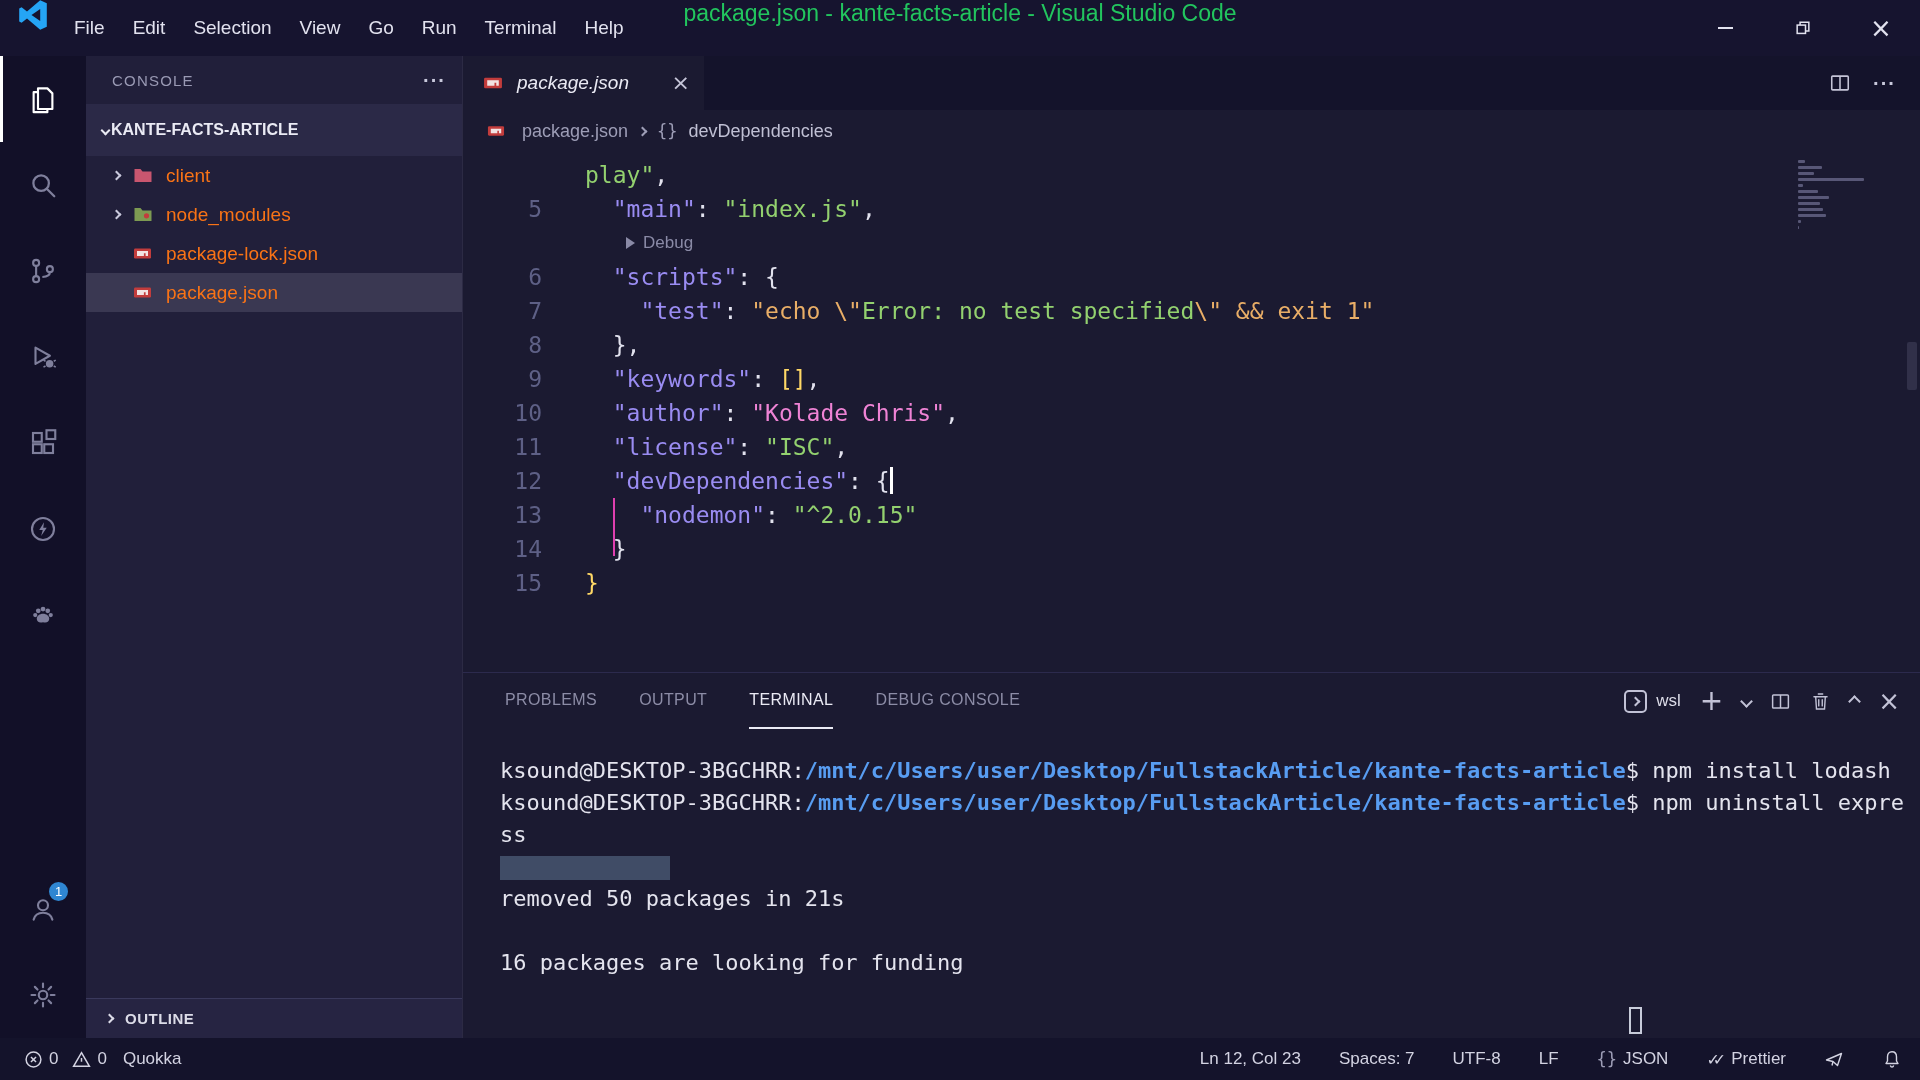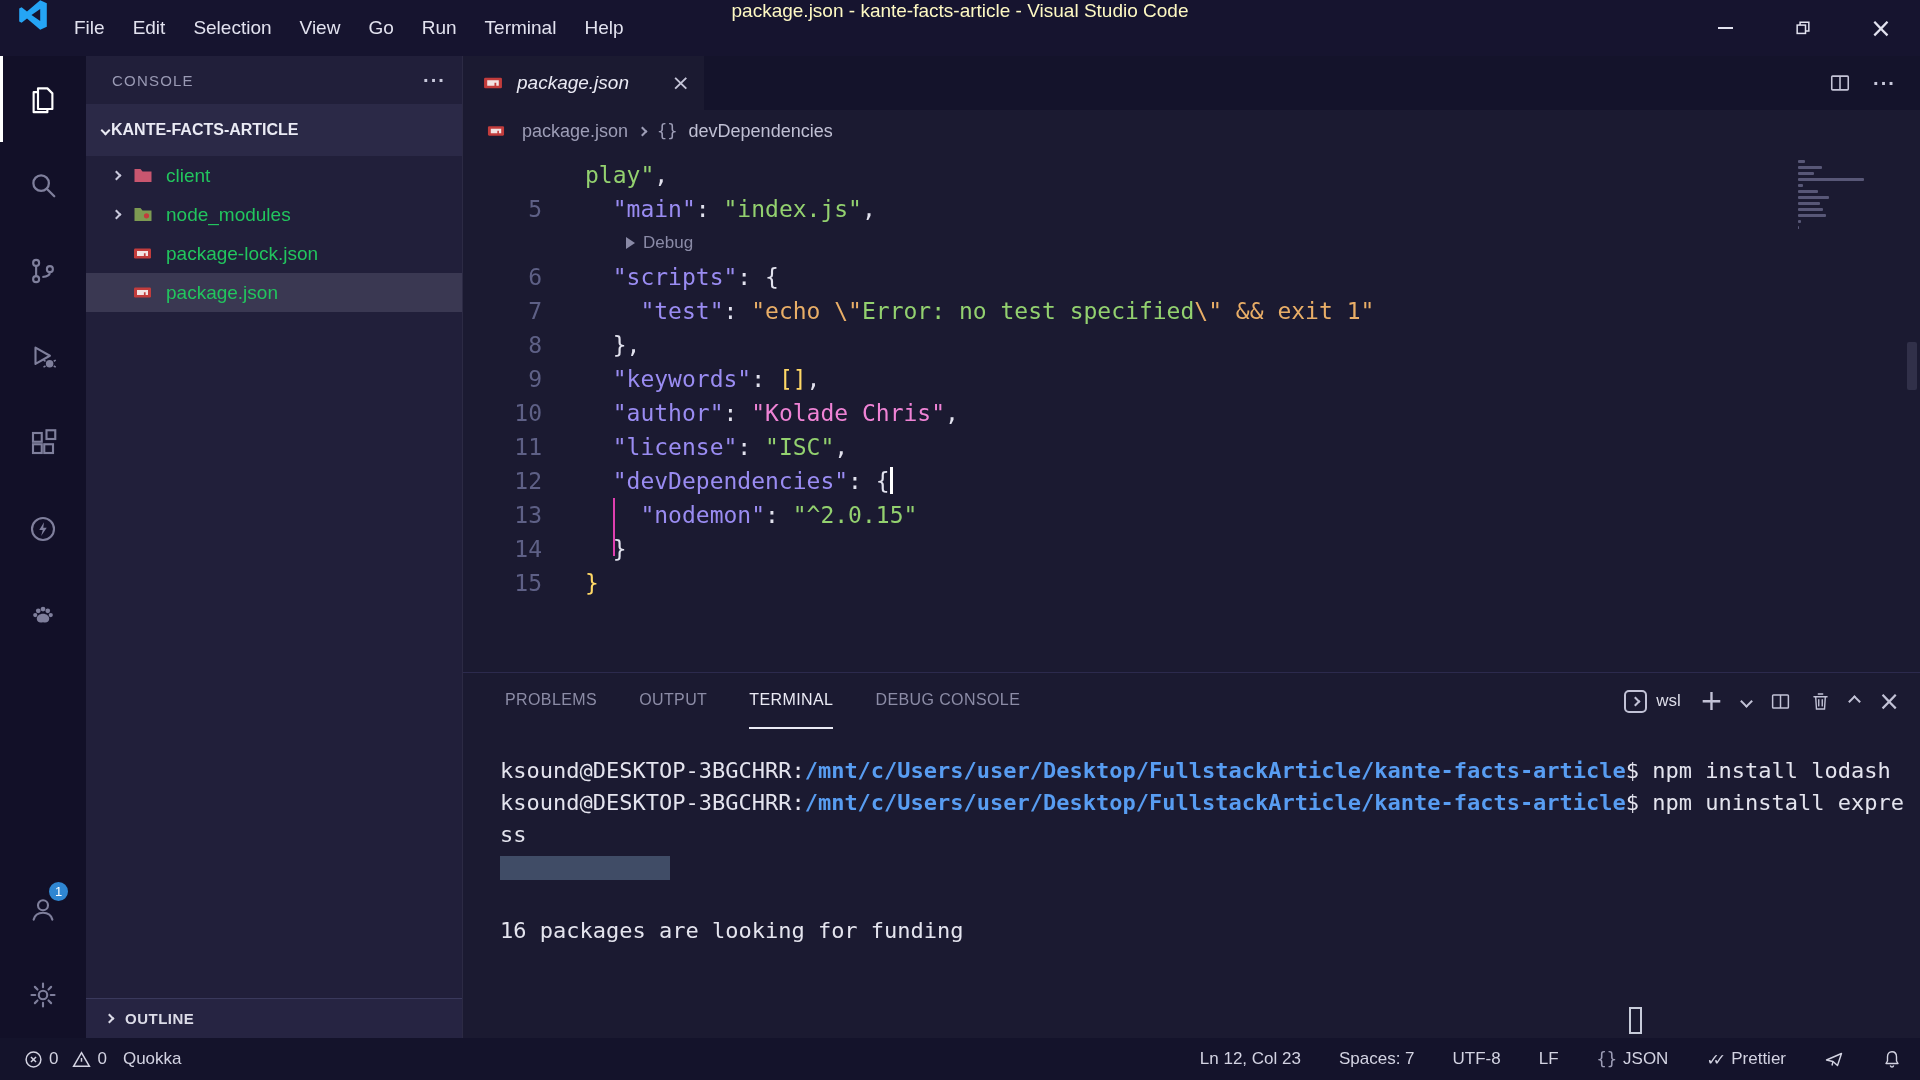--- a/index.html
+++ b/index.html
@@ -5,21 +5,21 @@
   * { box-sizing: border-box; margin: 0; padding: 0; }
   html,body { width:1920px; height:1080px; overflow:hidden; background:#1b1a31;
               font-family:"Liberation Sans", sans-serif; }
   #app { position:relative; width:1920px; height:1080px; display:flex; flex-direction:column; color:#d5d5e6; }
 
   
   .titlebar { height:56px; background:#16142f; display:flex; align-items:flex-start; position:relative; flex:none; }
   .vscode-logo { margin:0 12px 0 18px; display:flex; }
   .menu-bar { display:flex; height:100%; }
   .menu-item { padding:0 14px; font-size:19px; display:flex; align-items:center; color:#e2e2ef; }
-  .window-title { position:absolute; left:50%; transform:translateX(-50%); font-size:19px; color:#fef9c3; white-space:nowrap; }
+  .window-title { position:absolute; left:50%; transform:translateX(-50%); font-size:23px; color:#22c55e; white-space:nowrap; }
   .window-controls { margin-left:auto; display:flex; height:100%; }
   .wc { width:78px; height:100%; display:flex; align-items:center; justify-content:center; color:#e2e2ef; }
   .min-bar { width:15px; height:2px; background:currentColor; }
   .x-glyph { font-size:26px; line-height:1; font-family:"DejaVu Sans", sans-serif; }
 
   .app-body { display:flex; height:982px; flex:none; }
 
   
   .activitybar { width:86px; background:#121028; display:flex; flex-direction:column; align-items:center; flex:none; }
   .ab-item { width:86px; height:86px; display:flex; align-items:center; justify-content:center; color:#7f7f9c; position:relative; }
@@ -32,21 +32,21 @@
   
   .sidebar { width:377px; background:#211f3a; border-right:1px solid rgba(255,255,255,.05); position:relative; flex:none; }
   .sb-header { height:48px; display:flex; align-items:center; padding:0 16px 0 26px; color:#9a9ab4; font-size:15px; letter-spacing:1.2px; }
   .sb-ellipsis { margin-left:auto; font-size:20px; letter-spacing:1px; color:#c9c9dc; font-weight:bold; }
   .sb-section { height:52px; display:flex; align-items:center; background:#2b2947; font-weight:bold; font-size:16px; color:#eaeaf4; padding-left:16px; gap:2px; }
   .chev { display:inline-block; width:9px; height:9px; border-right:2px solid currentColor; border-bottom:2px solid currentColor; flex:none; }
   .chev.right { transform:rotate(-45deg); }
   .chev.down  { transform:rotate(45deg); }
   .chev.up    { transform:rotate(-135deg); }
   .chev.sm { width:7px; height:7px; }
-  .tree-row { height:39px; display:flex; align-items:center; padding-left:22px; font-size:19px; gap:9px; color:#22c55e; }
+  .tree-row { height:39px; display:flex; align-items:center; padding-left:22px; font-size:19px; gap:9px; color:#f97316; }
   .tree-row.selected { background:#3a3852; }
   .tree-chevron { width:16px; display:flex; justify-content:center; color:#c9c9dc; }
   .tree-icon { width:24px; display:flex; align-items:center; }
   .outline-row { position:absolute; bottom:0; left:0; right:0; height:40px; background:#262442; border-top:1px solid rgba(120,120,170,.25);
                  display:flex; align-items:center; gap:12px; padding-left:20px; font-weight:bold; font-size:15px; color:#dcdce8; letter-spacing:.5px; }
 
   
   .main { flex:1; min-width:0; display:flex; flex-direction:column; background:#1b1a31; }
 
   .tabbar { height:54px; background:#14132b; display:flex; align-items:stretch; flex:none; }
@@ -416,20 +416,21 @@
             <span class="chev up"></span>
             <span class="x-glyph">×</span>
           </div>
         </div>
         <div class="panel-content">
           <div>
               <div class="trow"><span class="tp">ksound@DESKTOP-3BGCHRR:</span><span class="tb">/mnt/c/Users/user/Desktop/FullstackArticle/kante-facts-article</span><span class="tp">$ npm install lodash</span></div>
               <div class="trow"><span class="tp">ksound@DESKTOP-3BGCHRR:</span><span class="tb">/mnt/c/Users/user/Desktop/FullstackArticle/kante-facts-article</span><span class="tp">$ npm uninstall expre</span></div>
               <div class="trow"><span class="tp">ss</span></div>
               <div class="trow"><span class="tblock"></span></div>
+              <div class="trow"><span class="tp">removed 50 packages in 21s</span></div>
               <div class="trow"></div>
               <div class="trow"><span class="tp">16 packages are looking for funding</span></div>
             </div>
           <div class="term-cursor"></div>
         </div>
       </div>
 
     </div>
   </div>
 

